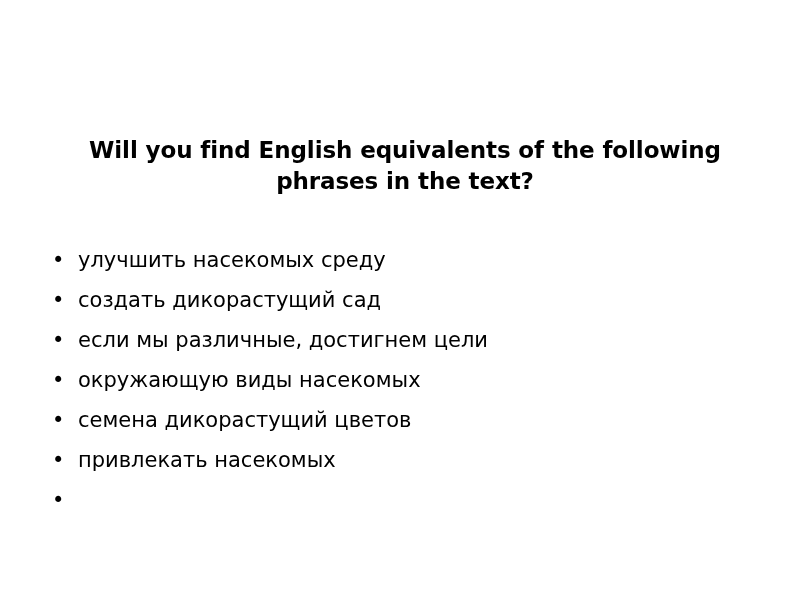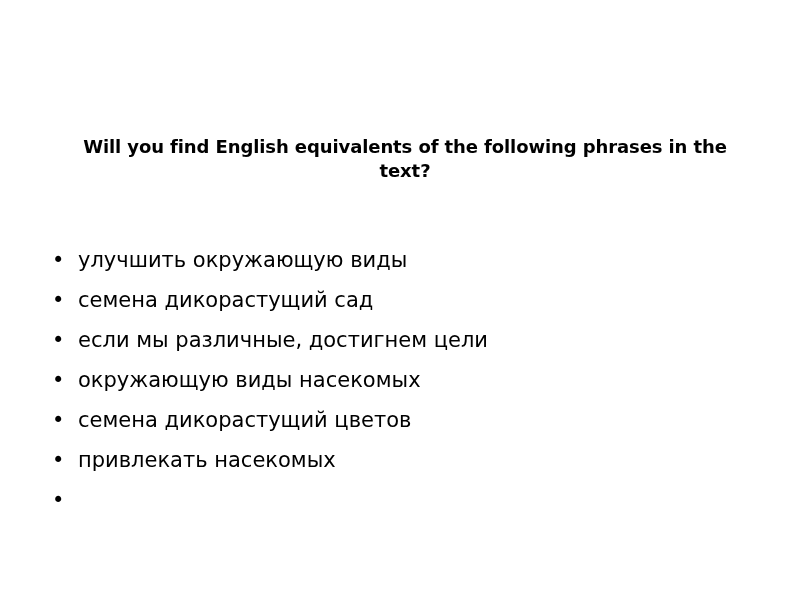--- a/index.html
+++ b/index.html
@@ -19,21 +19,21 @@
     width: 800px;
     height: 600px;
     box-sizing: border-box;
   }
   .slide-title {
     position: absolute;
     left: 60px;
     top: 135px;
     width: 690px;
     text-align: center;
-    font-size: 18px;
+    font-size: 23px;
     font-weight: bold;
     line-height: 1.35;
     letter-spacing: -0.1px;
   }
   .bullet-list {
     position: absolute;
     left: 40px;
     top: 250px;
     width: 700px;
     list-style: none;
@@ -59,25 +59,25 @@
 </head>
 <body>
 
 <div class="slide">
 
   <div class="slide-title">Will you find English equivalents of the following phrases in the text?</div>
 
   <ul class="bullet-list">
     <li class="bullet-item">
       <span class="dot">•</span>
-      <span>улучшить окружающую виды</span>
+      <span>улучшить насекомых среду</span>
     </li>
     <li class="bullet-item">
       <span class="dot">•</span>
-      <span>семена дикорастущий сад</span>
+      <span>создать дикорастущий сад</span>
     </li>
     <li class="bullet-item">
       <span class="dot">•</span>
       <span>если мы различные, достигнем цели</span>
     </li>
     <li class="bullet-item">
       <span class="dot">•</span>
       <span>окружающую виды насекомых</span>
     </li>
     <li class="bullet-item">

